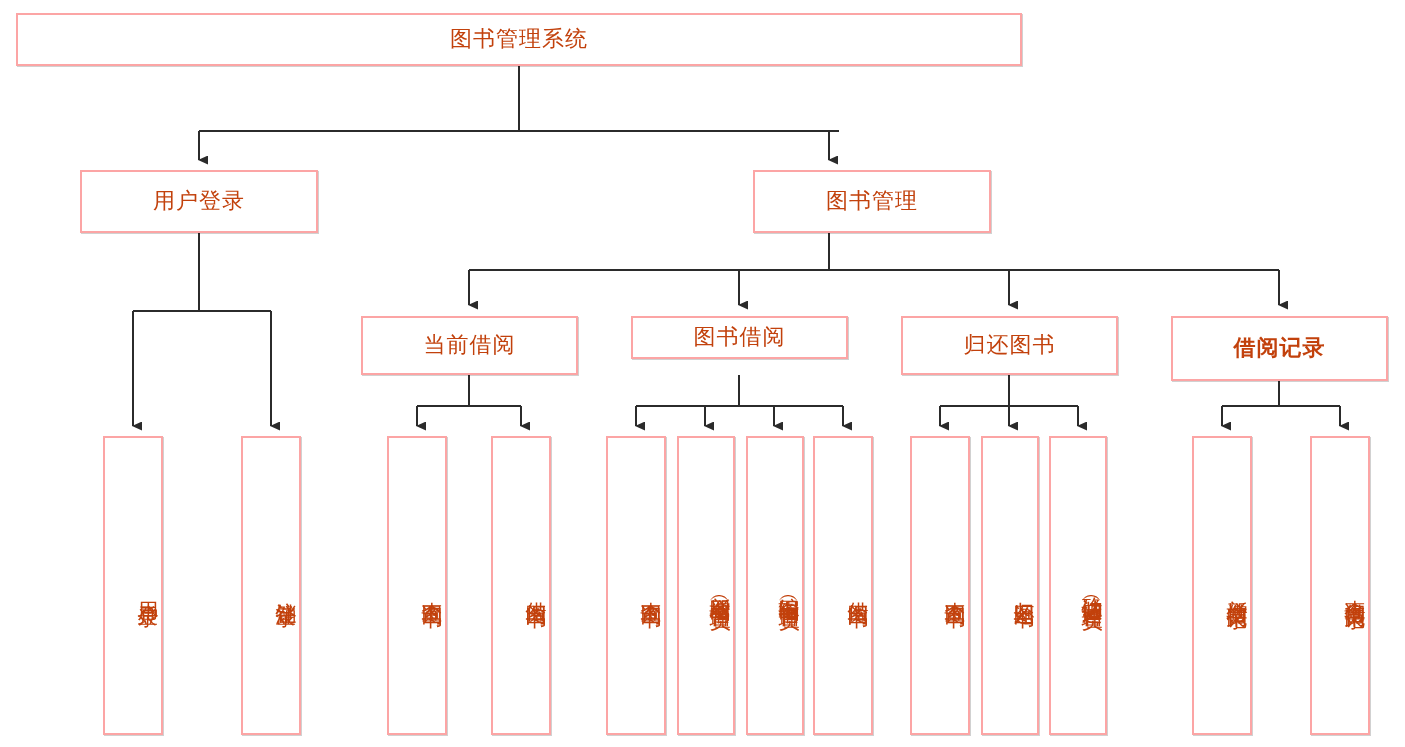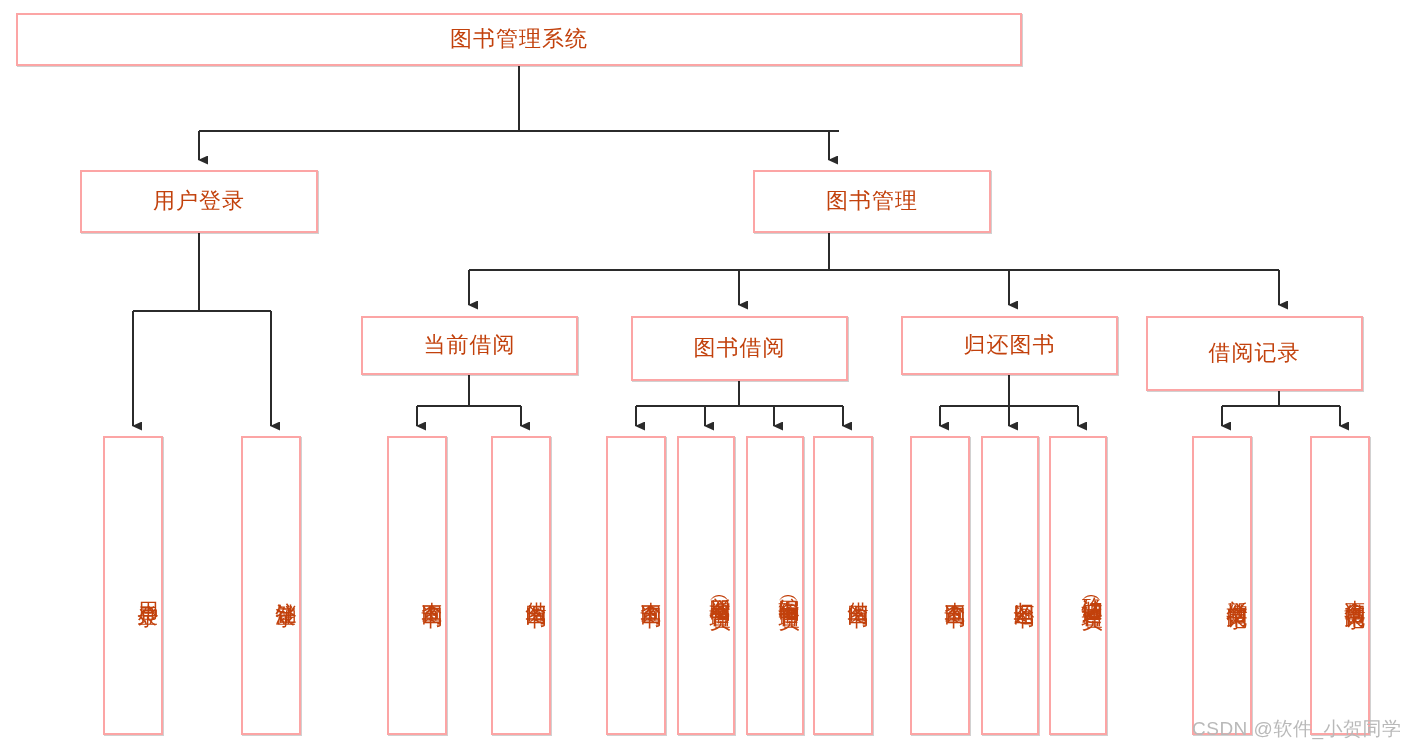--- a/index.html
+++ b/index.html
@@ -127,27 +127,27 @@
   <div class="node horiz" style="left:80px; top:170px; width:238px; height:63px;">
     <span>用户登录</span>
   </div>
   <div class="node horiz" style="left:710px; top:170px; width:238px; height:63px;margin-left:43px;">
     <span>图书管理</span>
   </div>
 
   <div class="node horiz" style="left:361px; top:316px; width:217px; height:59px;">
     <span>当前借阅</span>
   </div>
-  <div class="node horiz" style="left:631px; top:316px; width:217px; height:65px;">
+  <div class="node horiz" style="left:631px; top:316px; width:217px; height:43px;">
     <span>图书借阅</span>
   </div>
   <div class="node horiz" style="left:901px; top:316px; width:217px; height:59px;">
     <span>归还图书</span>
   </div>
-  <div class="node horiz" style="left:1146px; top:316px; width:217px; height:75px;">
+  <div class="node horiz" style="left:1171px; top:316px; width:217px; height:65px;font-weight:bold;">
     <span>借阅记录</span>
   </div>
 
   <div class="node vert" style="left:103px; top:436px; width:60px; height:299px;">
     <span class="vlabel">用户登录</span>
   </div>
   <div class="node vert" style="left:241px; top:436px; width:60px; height:299px;">
     <span class="vlabel">注销登录</span>
   </div>
 
@@ -181,15 +181,14 @@
     <span class="vlabel">确认归还（管理员）</span>
   </div>
 
   <div class="node vert" style="left:1192px; top:436px; width:60px; height:299px;">
     <span class="vlabel">新增借阅记录</span>
   </div>
   <div class="node vert" style="left:1310px; top:436px; width:60px; height:299px;">
     <span class="vlabel">查询借阅记录</span>
   </div>
 
-  <div class="watermark" style="left:1192px; top:716px;">CSDN @软件_小贺同学</div>
 
 </div>
 
 </body></html>

